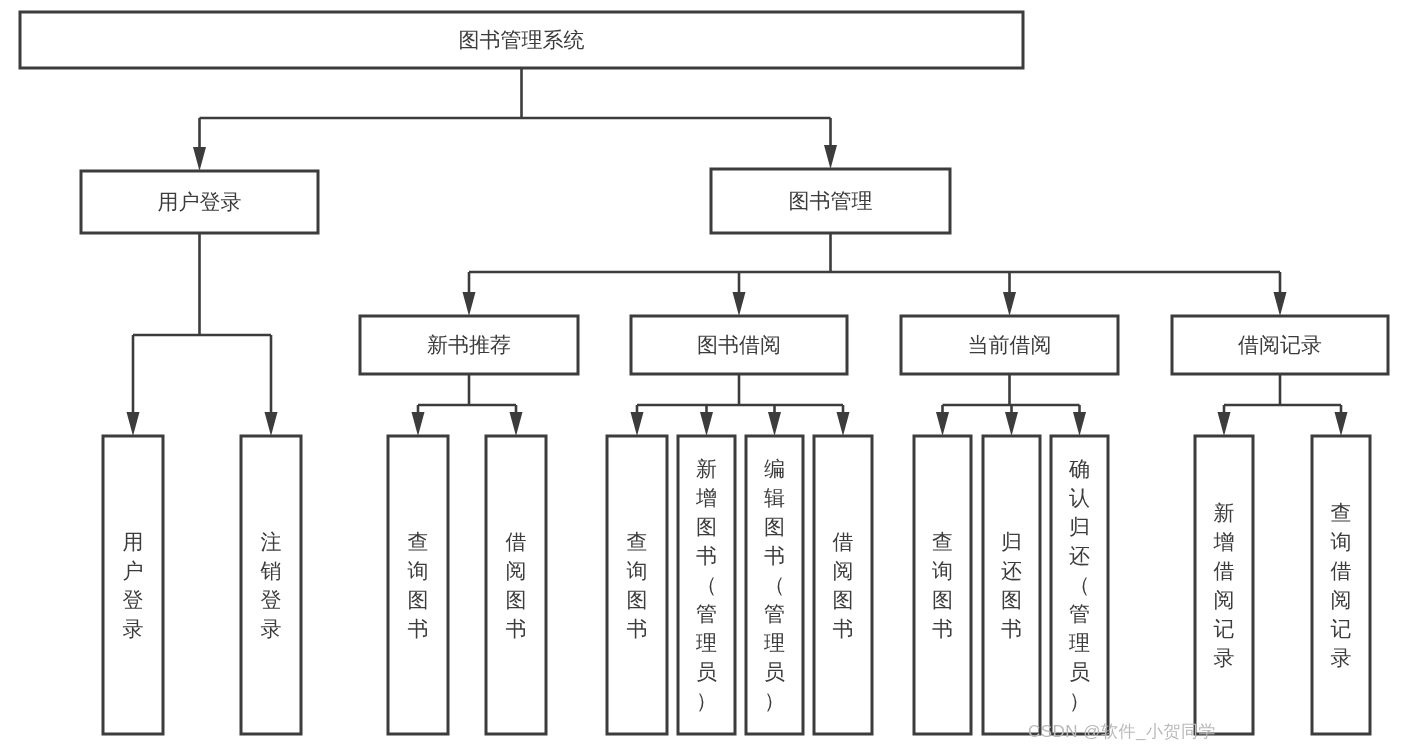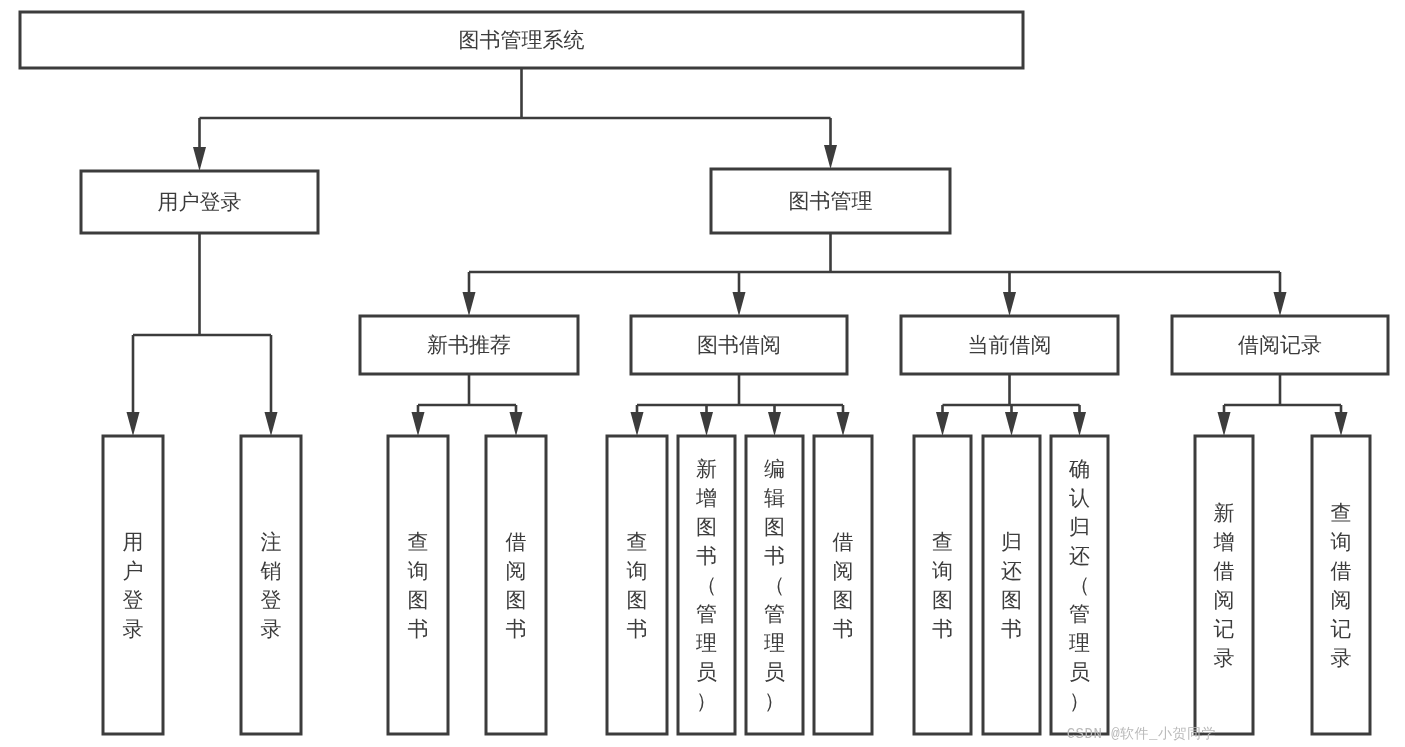--- a/index.html
+++ b/index.html
@@ -38,22 +38,22 @@
     font-family:"DejaVu Sans","Liberation Sans",sans-serif;
     font-size:21px;
     text-anchor:middle;
     dominant-baseline:middle;
   }
   .watermark{
     position:absolute;
     right:8px;
     bottom:4px;
     color:#b9b9b9;
-    font-size:14px;
-    font-family:Liberation Mono, monospace;
+    font-size:17px;
+    font-family:Liberation Sans, sans-serif;
     letter-spacing:0.5px;
     user-select:none;
   }
 </style>
 </head>
 <body>
 
 <div id="diagram-root">
   <svg class="diagram" viewBox="0 0 1405 747">
     <g id="connector-layer">

